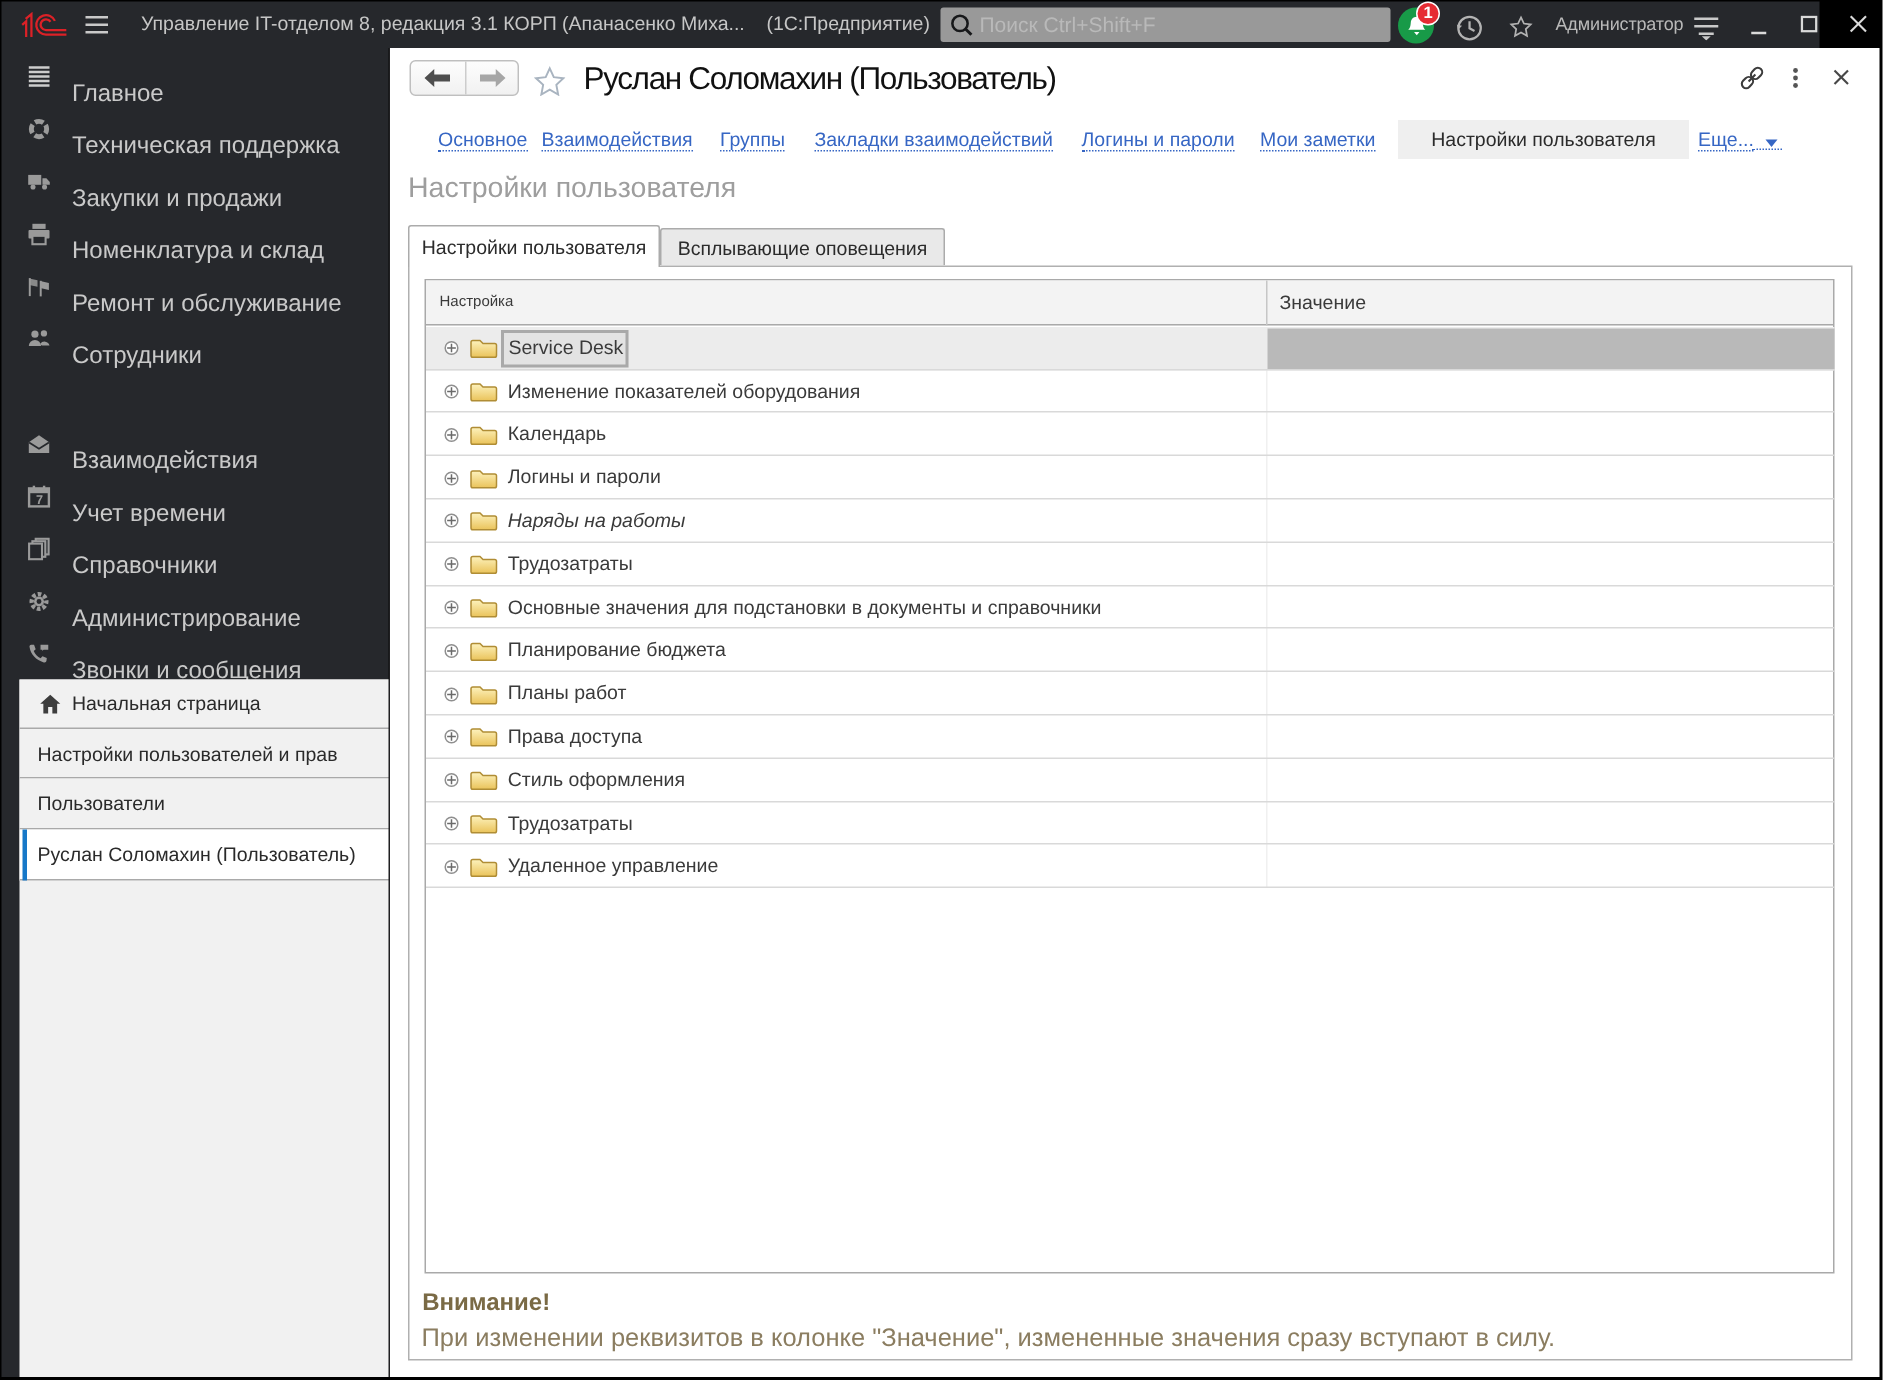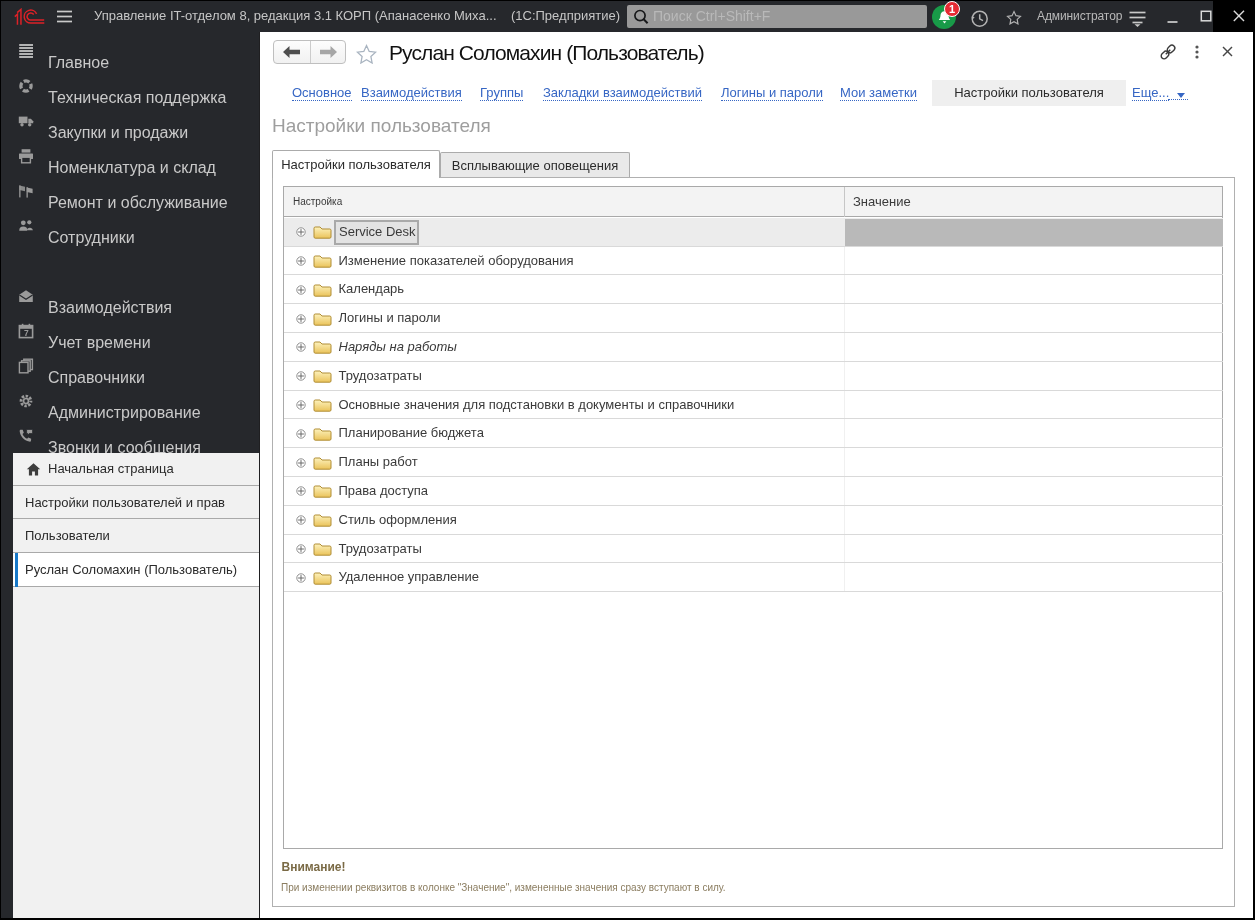--- a/index.html
+++ b/index.html
@@ -396,15 +396,15 @@
         <svg class="plus" width="10" height="10" viewBox="0 0 10 10">
           <circle cx="5" cy="5" r="4.2" fill="#fff" stroke="#8f8f8f"></circle>
           <path d="M2.1 5 H7.9 M5 2.1 V7.9" stroke="#6a6a6a" stroke-width="1"></path>
         </svg>
         <svg class="fold" width="19" height="14" viewBox="0 0 19 14">
           <path d="M1 3.2 C1 2.5 1.5 2 2.2 2 H7 L9 4 H16.8 C17.5 4 18 4.5 18 5.2 V12 C18 12.7 17.5 13.2 16.8 13.2 H2.2 C1.5 13.2 1 12.7 1 12 Z" fill="url(#fg)" stroke="#b08d35"></path>
         </svg>
         <span class="rtext">Удаленное управление</span>
       </div>
     </div>
-    <div class="abs" style="left:21.5px;top:828px;font-size:12px;font-weight:bold;color:#7a6a45;z-index:5;">Внимание!</div>
-    <div class="abs" style="left:21px;top:850px;font-size:10px;color:#8b7d60;z-index:5;">При изменении реквизитов в колонке "Значение", измененные значения сразу вступают в силу.</div>
+    <div class="abs" style="left:21.5px;top:828px;font-size:16px;font-weight:bold;color:#7a6a45;z-index:5;">Внимание!</div>
+    <div class="abs" style="left:21px;top:850px;font-size:17px;color:#8b7d60;z-index:5;">При изменении реквизитов в колонке "Значение", измененные значения сразу вступают в силу.</div>
   </div>
 
 </body></html>

